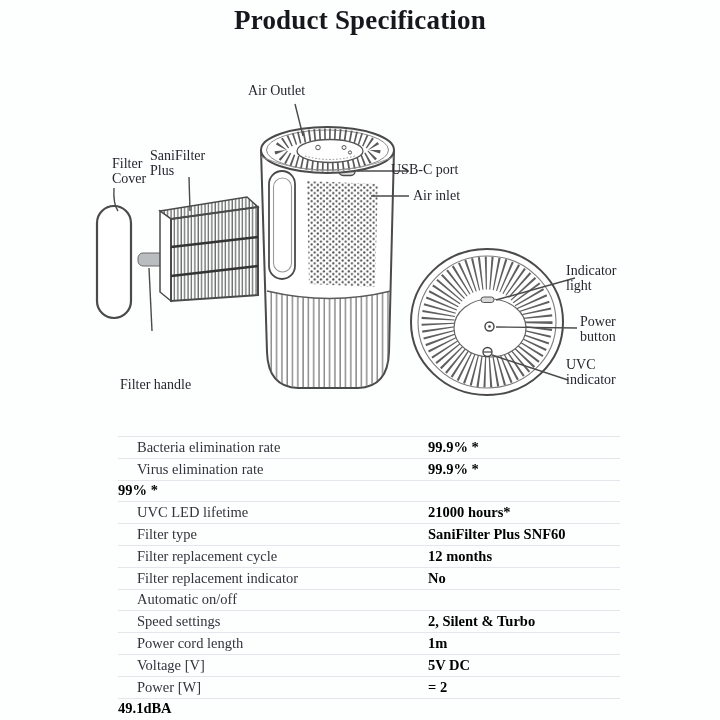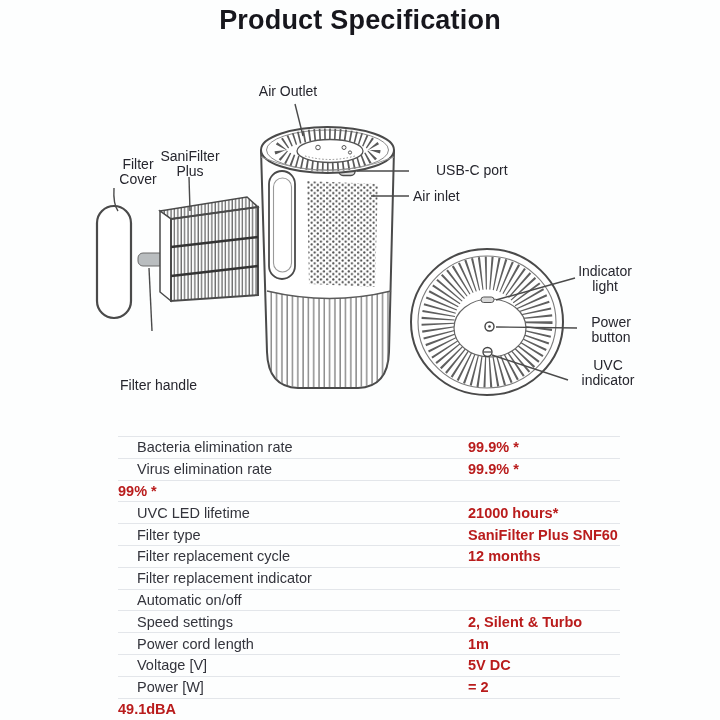--- a/index.html
+++ b/index.html
@@ -2,52 +2,51 @@
 <html><head>
 <meta charset="utf-8">
 <style>
   html,body { margin:0; padding:0; }
   body {
     width:720px; height:720px; overflow:hidden; position:relative;
     background:#fdfefe;
     font-family:"Liberation Sans", sans-serif;
     -webkit-font-smoothing:antialiased;
   }
-  .page { position:relative; width:572px; height:720px; }
+  .page { position:relative; width:572px; height:720px;font-family:Liberation Serif, serif; }
 
   .title {
     position:absolute; top:5px; left:0; width:720px;
     text-align:center; font-size:27px; font-weight:700;
     color:#17171d; letter-spacing:.2px;
   }
 
   svg.art { position:absolute; left:0; top:0; }
 
   .lbl {
     position:absolute; font-size:14px; font-weight:500; color:#26262e;
     line-height:1.07; white-space:pre-line;
   }
-  .lbl.center { text-align:center; }
+  .lbl.center { text-align:left; }
 
   .spec-table {
     position:absolute; left:118px; top:436px; width:502px;
   }
   .spec-row {
     display:flex; align-items:center; height:20.8px;
     border-top:1px solid #e3e6ea;
     font-size:14.5px;
-    gap:40px;
   }
   .spec-label {
     width:310px; padding-left:19px; box-sizing:border-box;
     font-weight:500; color:#33343c;
     white-space:nowrap; overflow:hidden;
   }
   .spec-value {
-    flex:1; font-weight:700; color:#b91c1c; white-space:nowrap;
+    flex:1; font-weight:700; color:#000000; white-space:nowrap;
   }
 </style>
 </head>
 <body>
 
 <div class="page">
 
   <div class="title">Product Specification</div>
 
   <svg class="art" width="720" height="720" viewBox="0 0 720 720">
@@ -123,21 +122,21 @@
       <line x1="496" y1="327" x2="577" y2="328"></line>
       <line x1="492" y1="355" x2="568" y2="380"></line>
     </g>
   </svg>
 
   <div class="lbl center" style="left:248px; top:84px; width:80px;">Air Outlet</div>
   <div class="lbl center" style="left:96px; top:157px; width:52px;margin-left:16px;">Filter
 Cover</div>
   <div class="lbl center" style="left:150px; top:149px; width:80px;">SaniFilter
 Plus</div>
-  <div class="lbl" style="left:436px; top:163px;">USB-C port</div>
+  <div class="lbl" style="left:391px; top:163px;">USB-C port</div>
   <div class="lbl" style="left:413px; top:189px;">Air inlet</div>
   <div class="lbl" style="left:120px; top:333px;margin-top:45px;">Filter handle</div>
   <div class="lbl center" style="left:566px; top:264px; width:78px;">Indicator
 light</div>
   <div class="lbl center" style="left:580px; top:315px; width:62px;">Power
 button</div>
   <div class="lbl center" style="left:566px; top:358px; width:84px;">UVC
 indicator</div>
 
   <div class="spec-table">
@@ -159,20 +158,21 @@
     <div class="spec-row">
       <div class="spec-label">Filter type</div>
       <div class="spec-value">SaniFilter Plus SNF60</div>
     </div>
     <div class="spec-row">
       <div class="spec-label">Filter replacement cycle</div>
       <div class="spec-value">12 months</div>
     </div>
     <div class="spec-row">
       <div class="spec-label">Filter replacement indicator</div>
+      <div class="spec-value">No</div>
     </div>
     <div class="spec-row">
       <div class="spec-label">Automatic on/off</div>
     </div>
     <div class="spec-row">
       <div class="spec-label">Speed settings</div>
       <div class="spec-value">2, Silent &amp; Turbo</div>
     </div>
     <div class="spec-row">
       <div class="spec-label">Power cord length</div>

